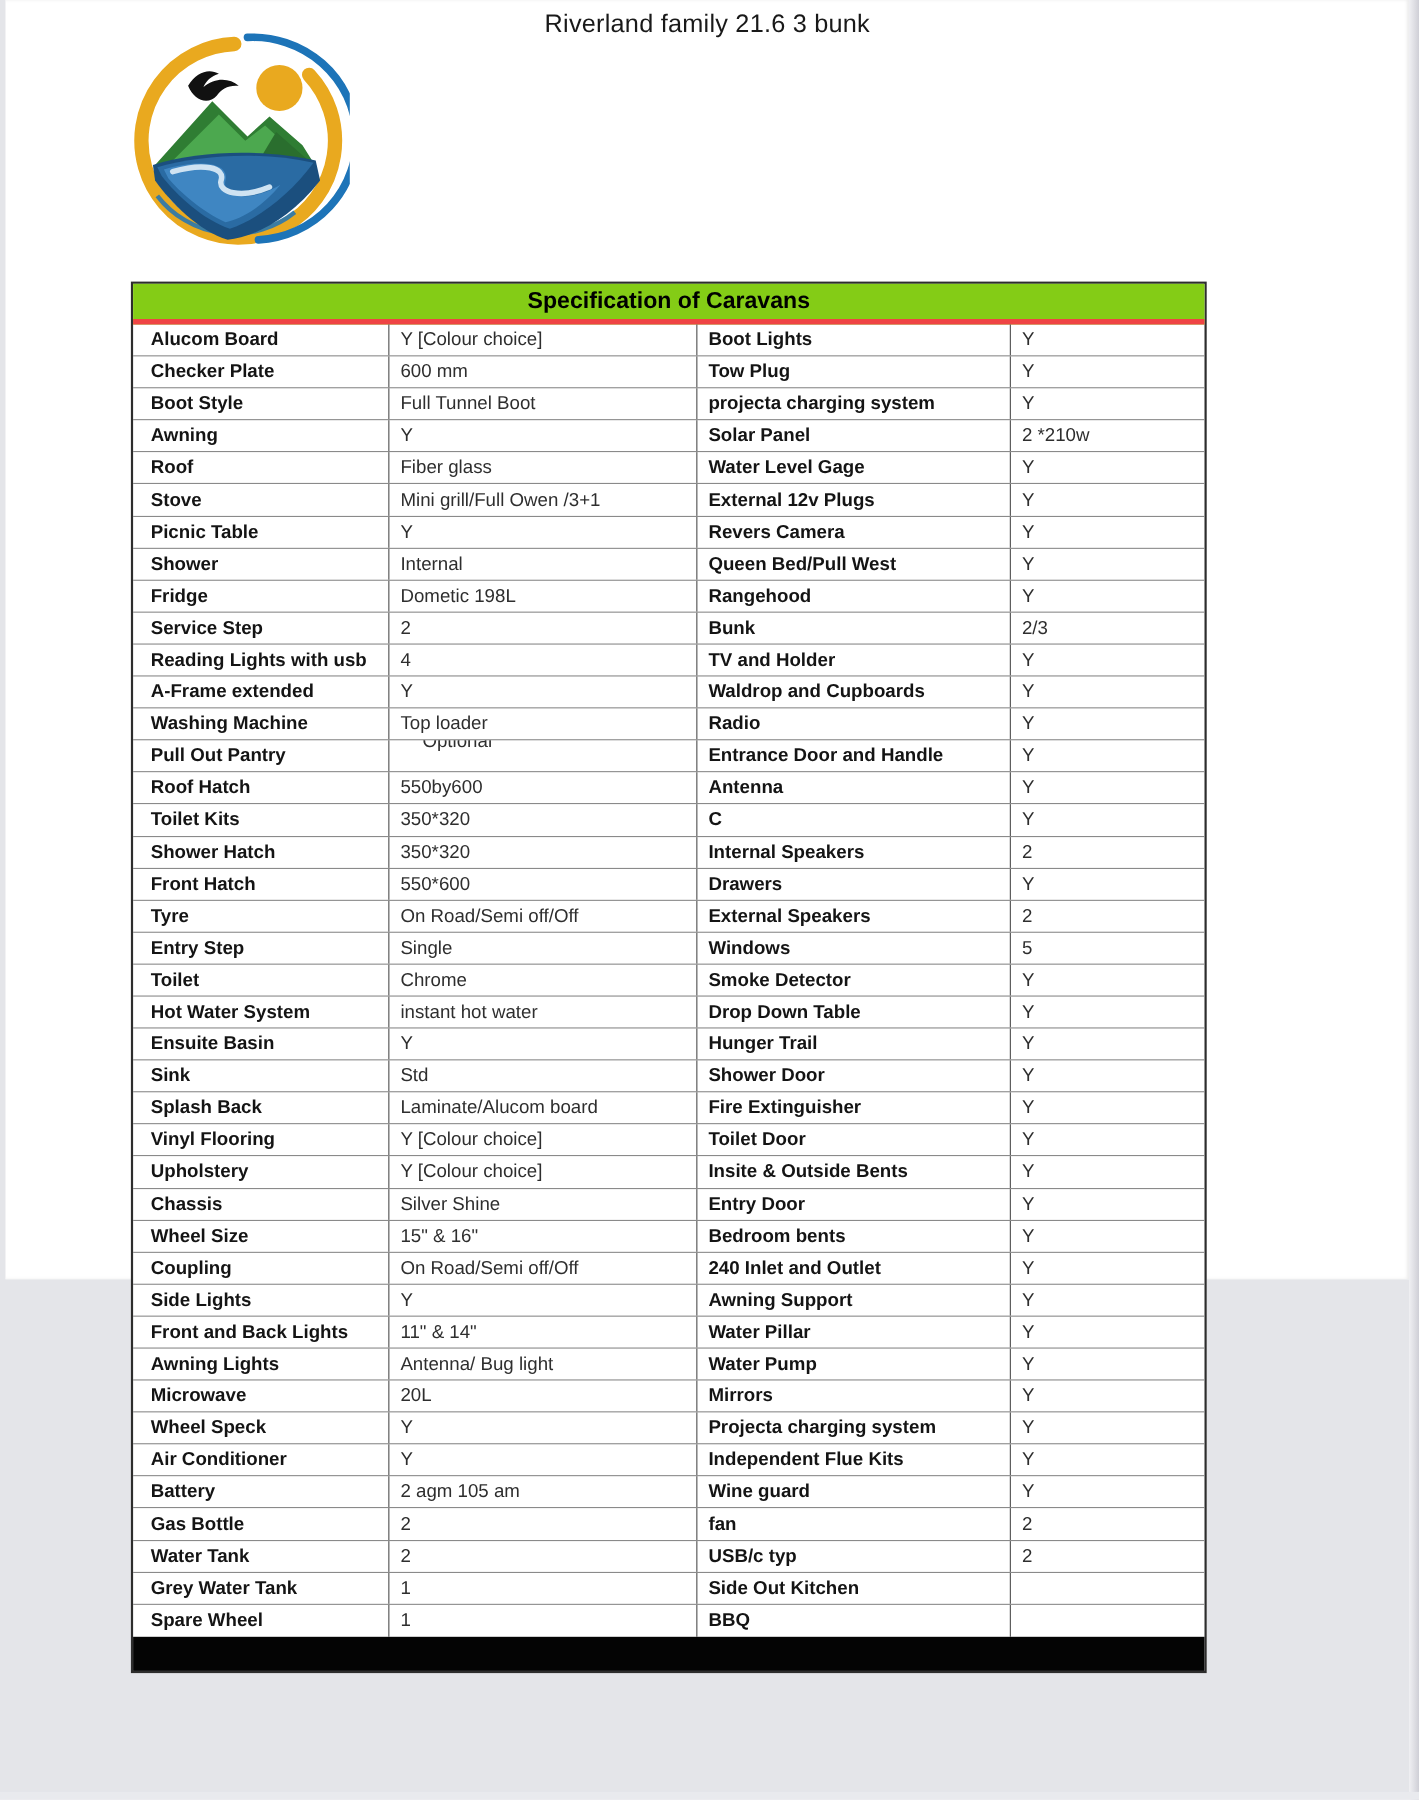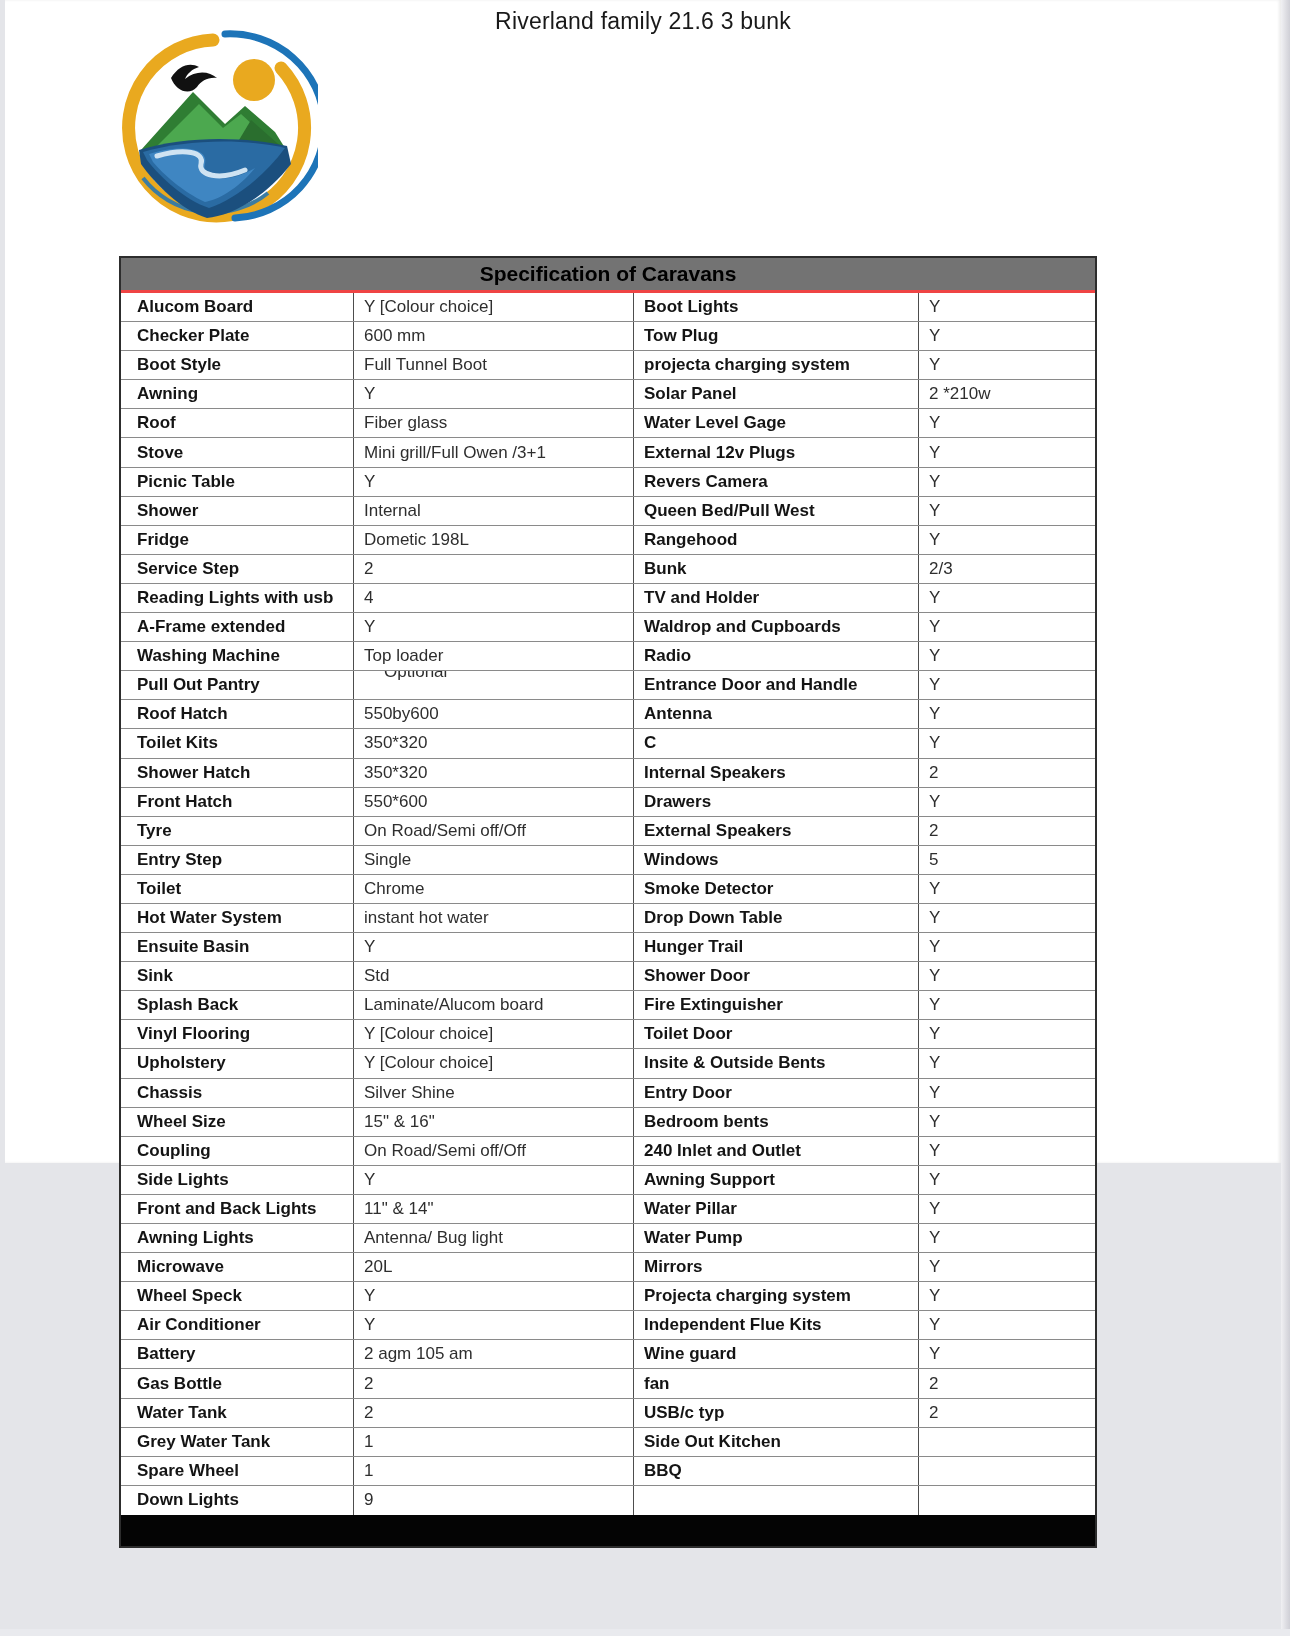--- a/index.html
+++ b/index.html
@@ -25,21 +25,21 @@
 
   .logo{position:absolute;left:103px;top:28px;width:210px;height:200px;}
 
   
   .spec-table{
     position:absolute;left:114px;top:256px;width:978px;
     border:2px solid #2d2d2d;box-sizing:border-box;background:#fff;
     color:#1c1c1c;
   }
   .t-header{
-    height:32px;background:#737373;border-bottom:3px solid #ef4444;
+    height:32px;background:#84cc16;border-bottom:5px solid #ef4444;
     display:flex;align-items:center;justify-content:center;
     font-weight:bold;font-size:21px;color:#000;
   }
   .t-row{display:flex;height:29.1px;box-sizing:border-box;border-bottom:1px solid #8a8a8a;}
   .t-row:last-of-type{border-bottom:none;}
   .cell{
     box-sizing:border-box;display:flex;align-items:center;
     padding:0 4px 0 10px;overflow:hidden;white-space:nowrap;
     border-right:1px solid #4d4d4d;font-size:17px;
   }
@@ -661,34 +661,20 @@
           <div class="cell value c2">
             <span>1</span>
           </div>
           <div class="cell label c3">
             <span>BBQ</span>
           </div>
           <div class="cell value c4">
             <span></span>
           </div>
         </div>
-        <div class="t-row">
-          <div class="cell label c1">
-            <span>Down Lights</span>
-          </div>
-          <div class="cell value c2">
-            <span>9</span>
-          </div>
-          <div class="cell label c3">
-            <span></span>
-          </div>
-          <div class="cell value c4">
-            <span></span>
-          </div>
-        </div>
       </div>
     <div class="black-bar"></div>
   </div>
 
 </div>
 
 <div class="edge-right"></div>
 <div class="edge-bottom"></div>
 
 </body></html>

